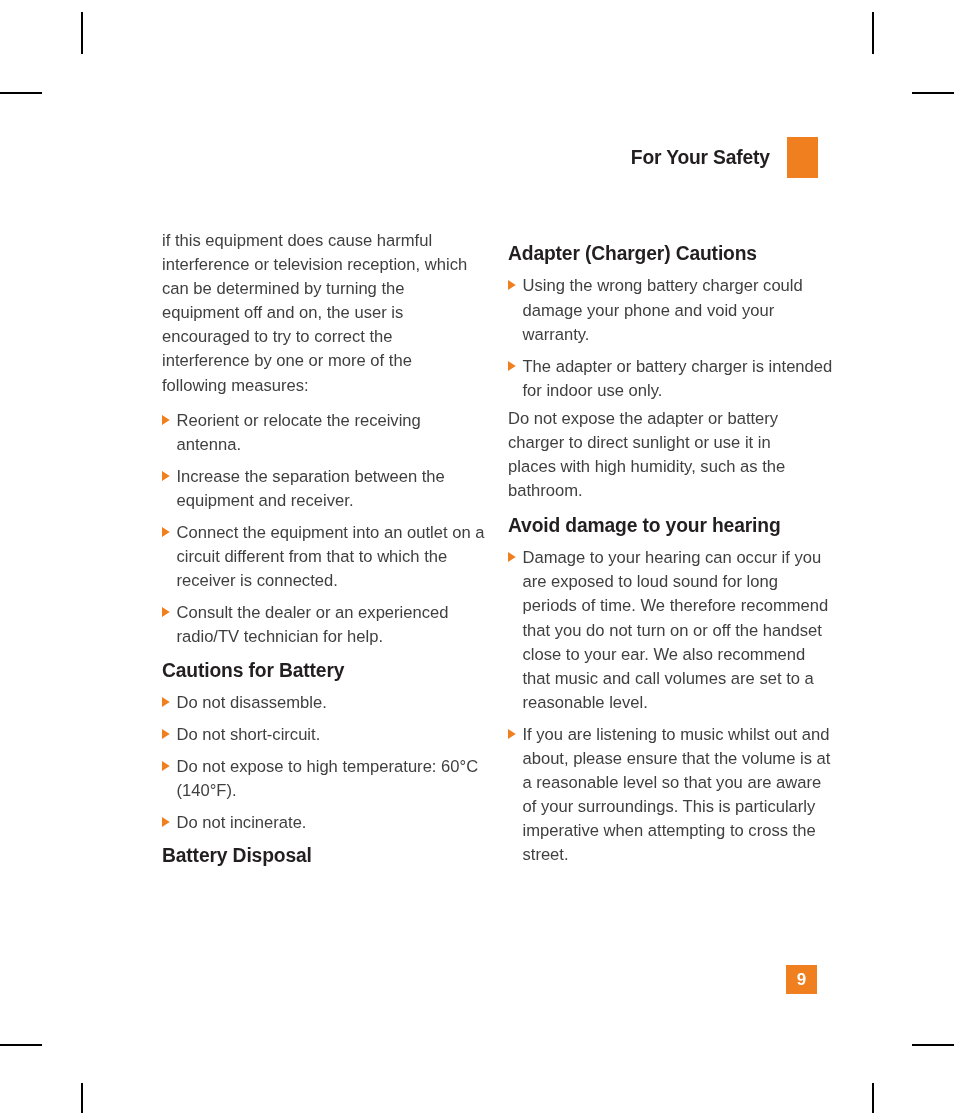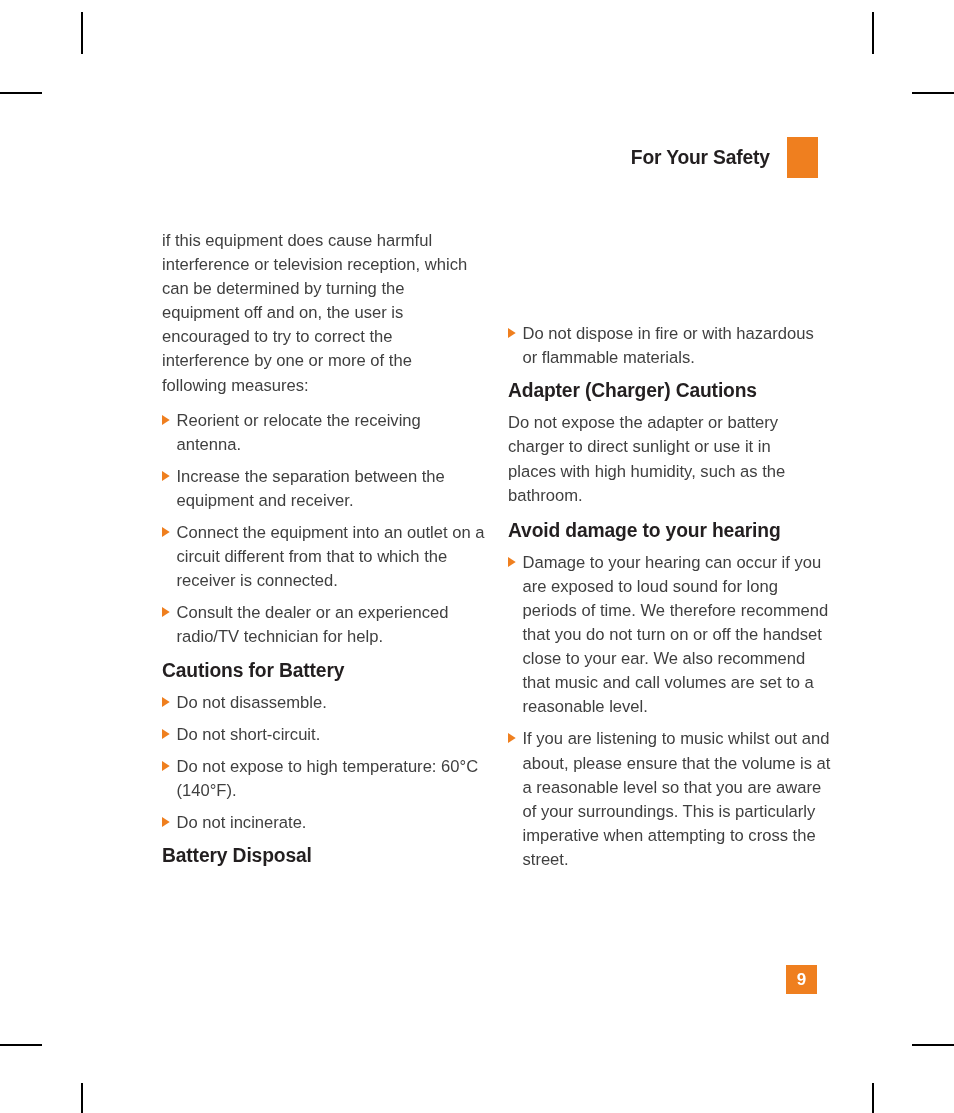--- a/index.html
+++ b/index.html
@@ -66,21 +66,21 @@
     flex: 0 0 auto;
   }
 
   
   .columns {
     position: absolute;
     left: 162px;
     top: 216px;
     width: 656px;
     display: flex;
-    align-items: flex-end;
+    align-items: center;
   }
   .col {
     width: 310px;
   }
   .col-left  { margin-right: 36px; }
 
   
   .para {
     font-size: 17.2px;
     line-height: 24.1px;
@@ -212,29 +212,33 @@
         </li>
       </ul>
 
       <h2 class="sec-head">Battery Disposal</h2>
 
 
     </div>
 
     <div class="col col-right">
 
+
+      <h2 class="sec-head">Adapter (Charger) Cautions</h2>
+
       <ul class="bullets">
         <li class="bullet">
           <span class="tri"></span>
-          <span>Do not dispose in fire or with hazardous or flammable materials.</span>
-        </li>
-      </ul>
-
-      <h2 class="sec-head">Adapter (Charger) Cautions</h2>
-
+          <span>Using the wrong battery charger could damage your phone and void your warranty.</span>
+        </li>
+        <li class="bullet">
+          <span class="tri"></span>
+          <span>The adapter or battery charger is intended for indoor use only.</span>
+        </li>
+      </ul>
 
       <p class="para">Do not expose the adapter or battery charger to direct sunlight or use it in places with high humidity, such as the bathroom.</p>
 
       <h2 class="sec-head">Avoid damage to your hearing</h2>
 
       <ul class="bullets">
         <li class="bullet">
           <span class="tri"></span>
           <span>Damage to your hearing can occur if you are exposed to loud sound for long periods of time. We therefore recommend that you do not turn on or off the handset close to your ear. We also recommend that music and call volumes are set to a reasonable level.</span>
         </li>

